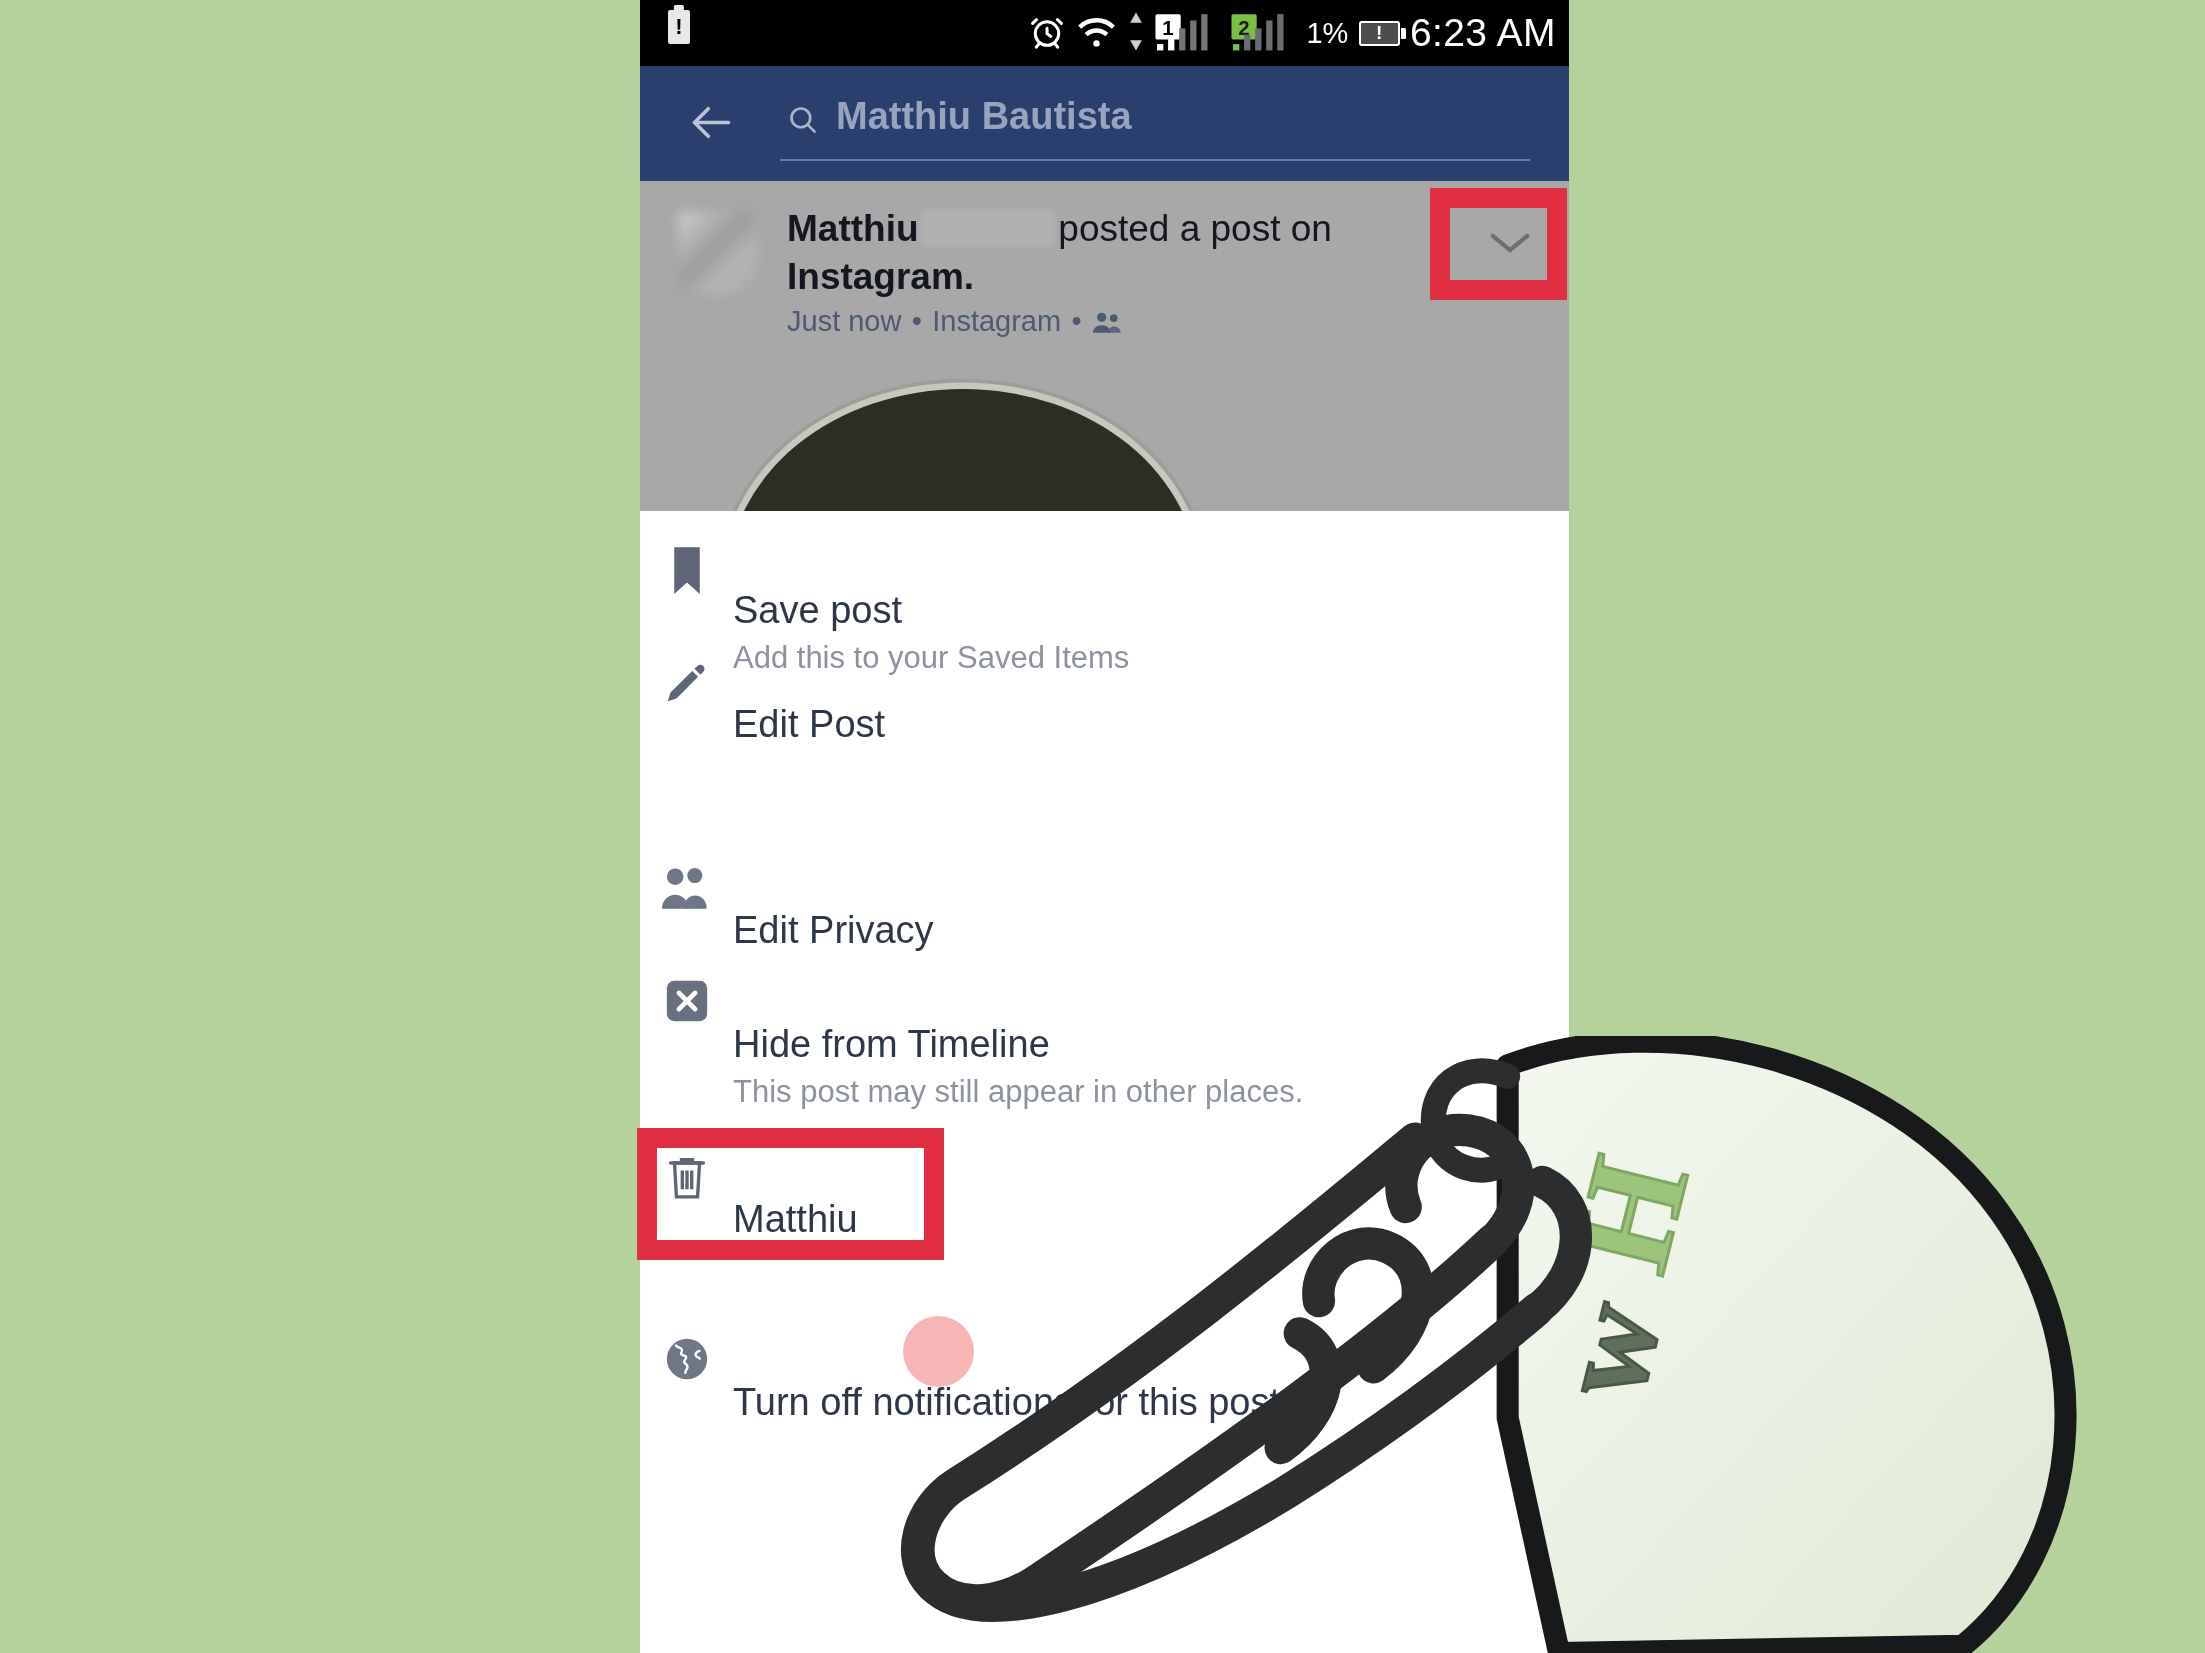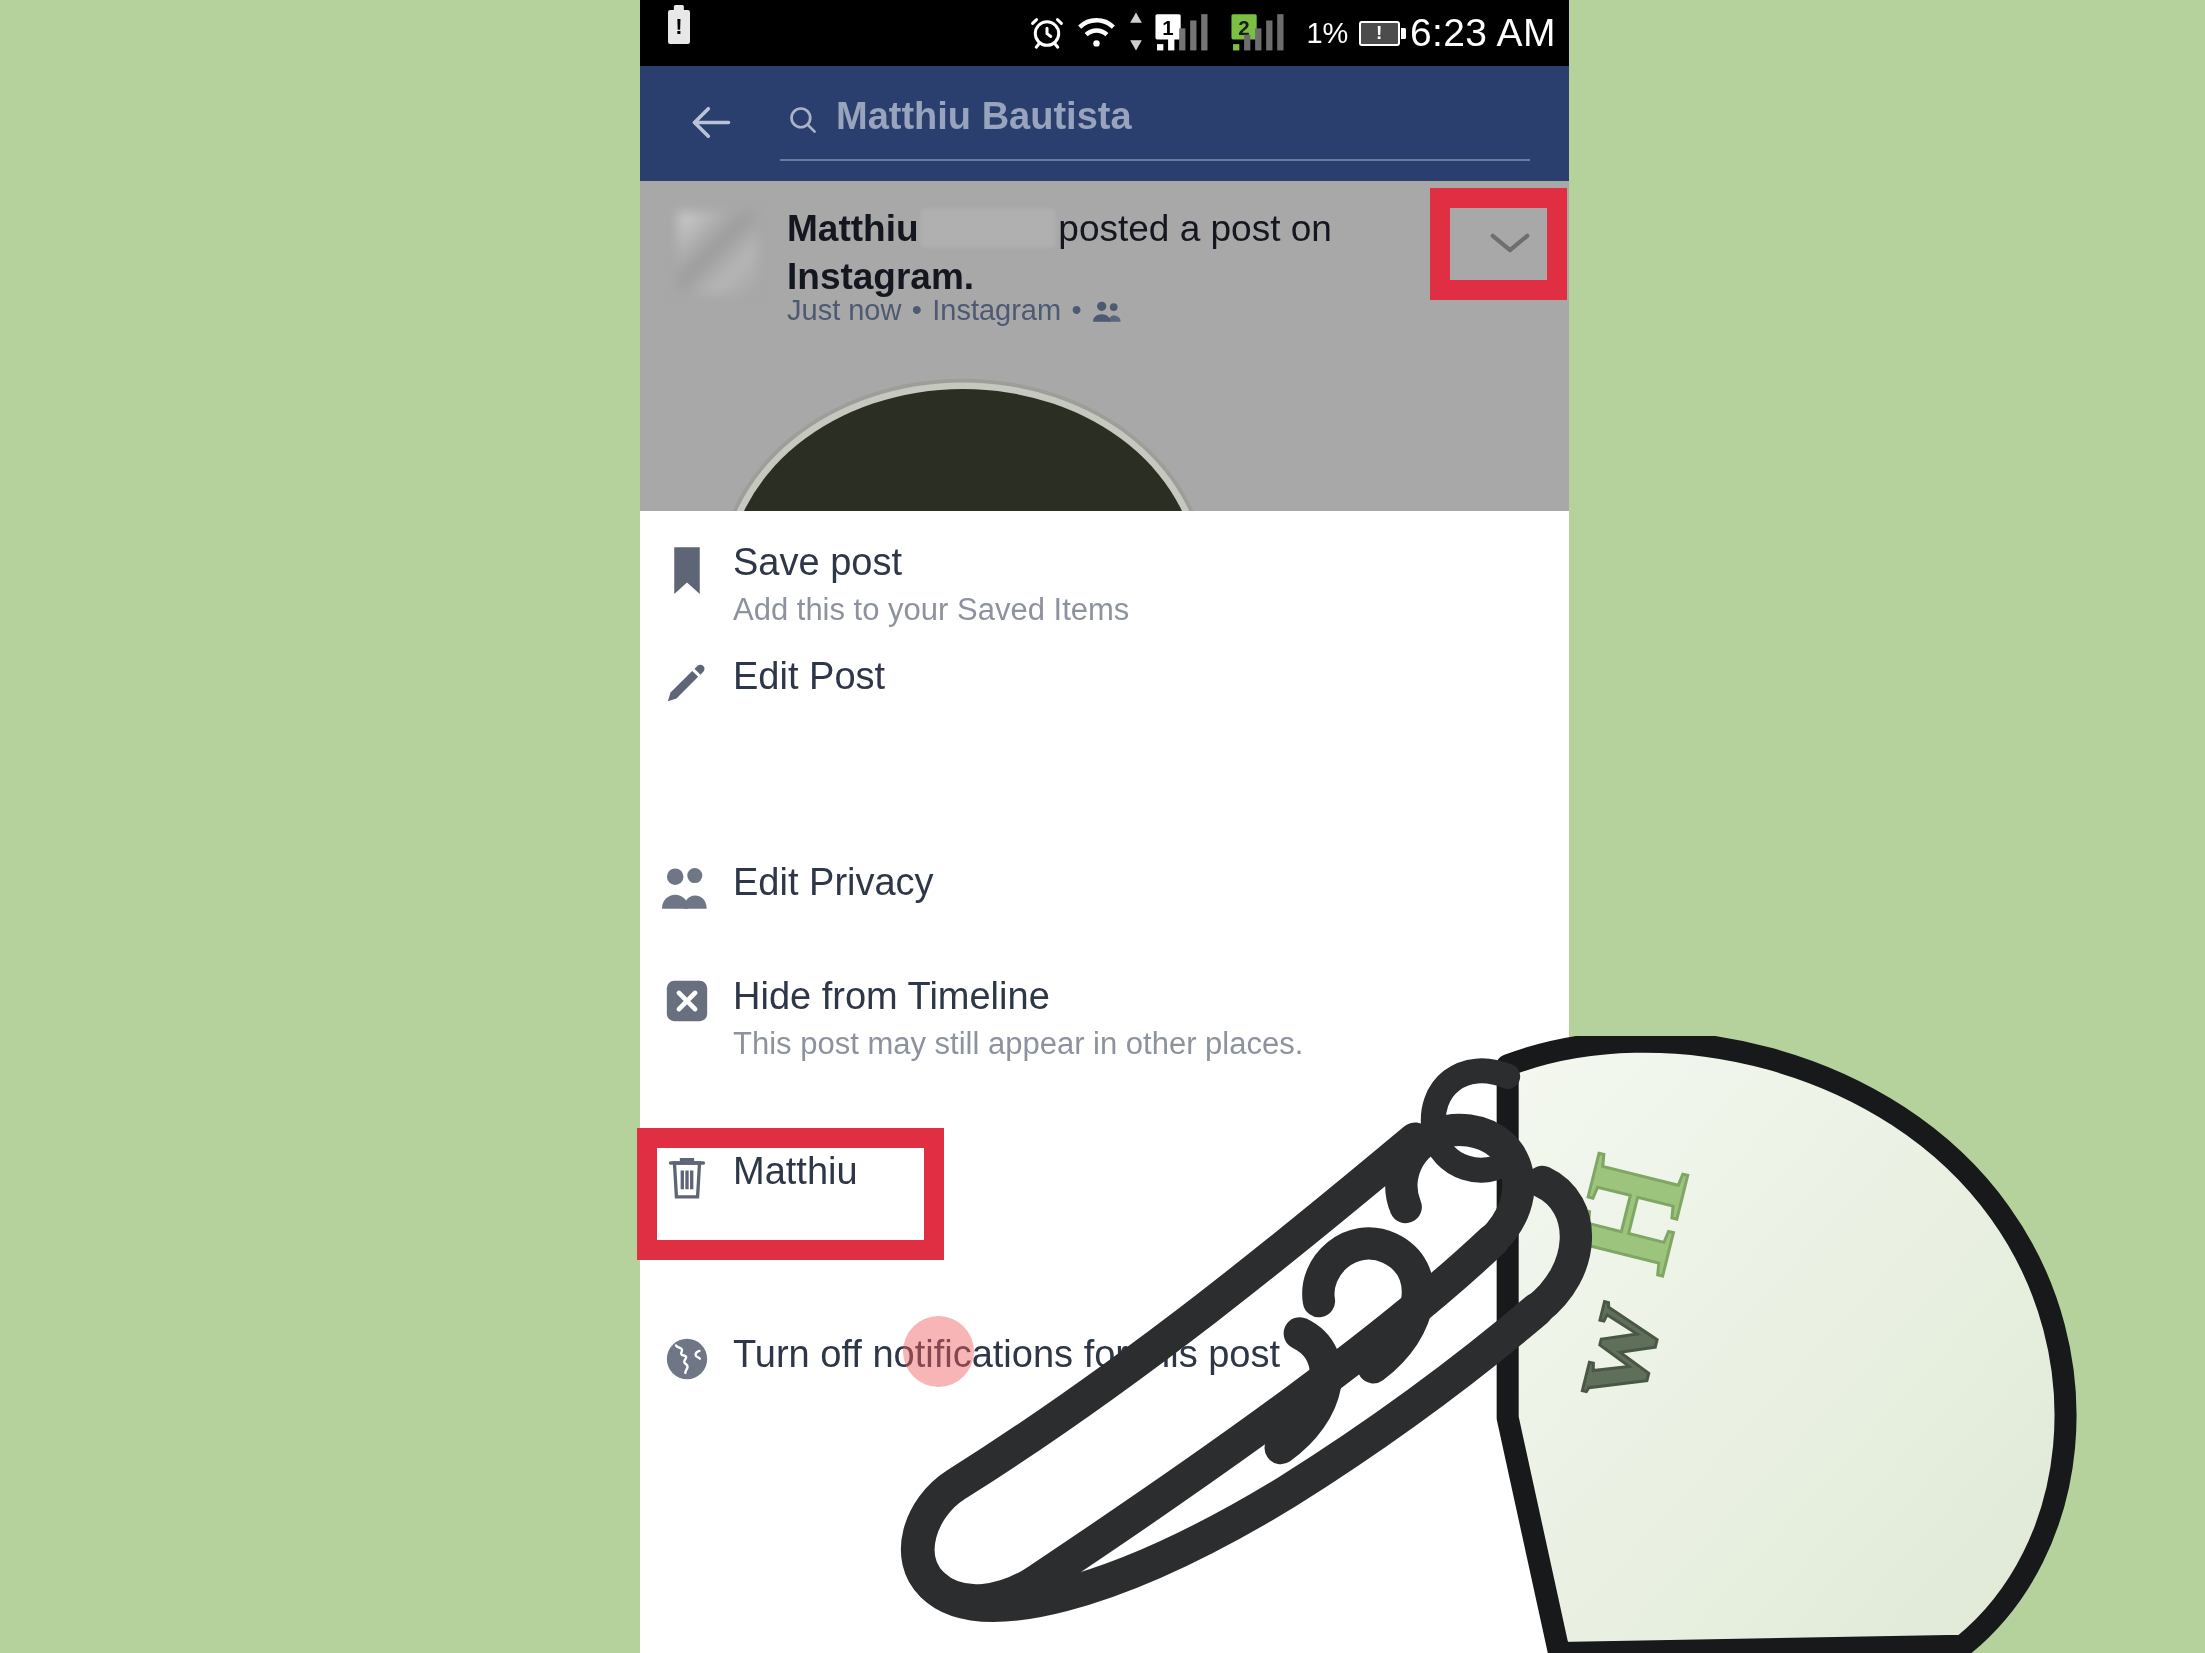--- a/index.html
+++ b/index.html
@@ -80,21 +80,21 @@
   .post-text{
     position:absolute;left:147px;top:23.5px;width:588px;
     font-size:37px;line-height:1.32;color:#14171f;
   }
   .post-text b{font-weight:bold;}
   .name-redact{
     display:inline-block;width:134px;height:38px;vertical-align:-6.6px;
     background:#b0b0b0;filter:blur(2.2px);margin:0 2.9px;
   }
   .post-meta{
-    position:absolute;left:147px;top:113px;
+    position:absolute;left:147px;top:124px;
     font-size:29px;color:#4d5a72;display:flex;align-items:center;gap:10.3px;
   }
   .friends-glyph{display:inline-block;width:31px;height:25px;position:relative;}
   .photo-strip{
     position:absolute;left:0;top:184px;width:929px;height:146px;
     background:#a8a8a8;overflow:hidden;
   }
   .pot{
     position:absolute;left:88px;top:23.5px;width:470px;height:309px;
     background:#2b2e23;border-radius:50% 50% 42% 42%/62% 62% 38% 38%;
@@ -112,21 +112,21 @@
   
   .sheet{
     position:absolute;left:0;top:511px;width:929px;height:1143px;
     background:#fff;
   }
   .row{
     position:absolute;left:0;width:929px;display:flex;align-items:flex-start;
     cursor:pointer;
   }
   .row .ic{width:93px;flex:0 0 93px;display:flex;justify-content:center;padding-top:2.9px;}
-  .row .txt{flex:1;}
+  .row .txt{flex:1;margin-top:48px;}
   .row .title{font-size:38px;color:#2e3747;line-height:1.08;white-space:nowrap;}
   .row .sub{font-size:31px;color:#8d939e;margin-top:10.3px;line-height:1.1;white-space:nowrap;}
   #r-save{top:31px;}
   #r-edit{top:145px;}
   #r-priv{top:351px;}
   #r-hide{top:465px;}
   #r-del{top:640px;}
   #r-notif{top:823px;}
   .del-highlight{
     position:absolute;left:-2.9px;top:617px;width:307px;height:132px;

